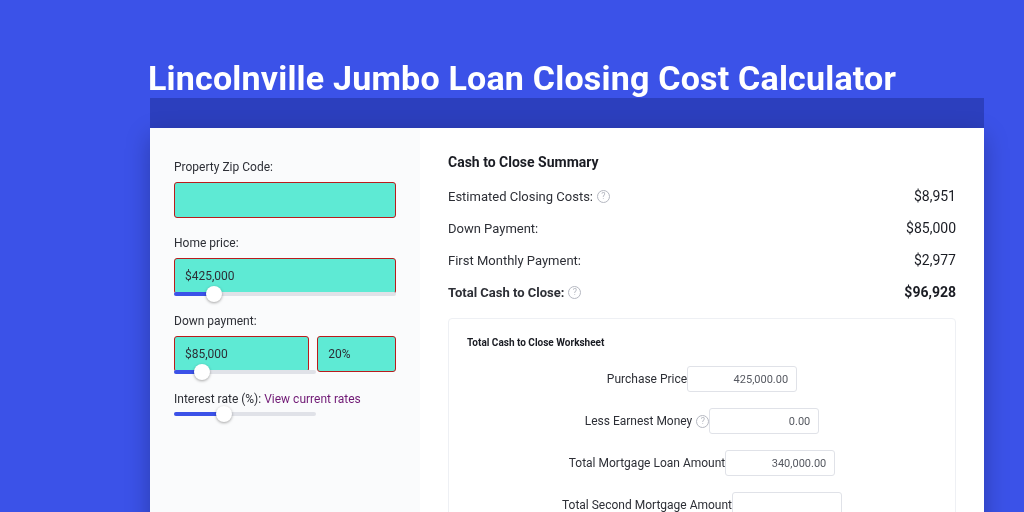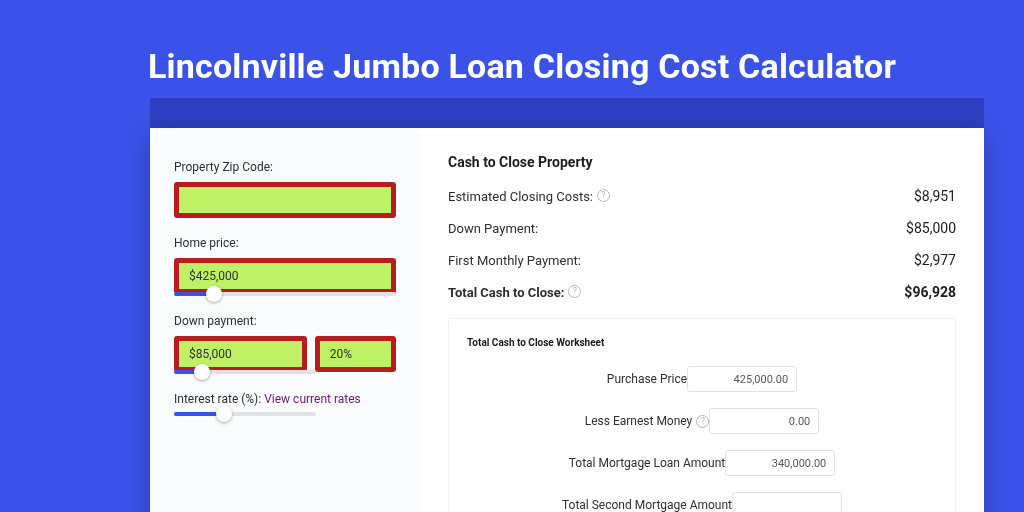--- a/index.html
+++ b/index.html
@@ -1,34 +1,34 @@
 <!DOCTYPE html>
 <html><head>
 <meta charset="utf-8">
 <style>
 *{box-sizing:border-box;margin:0;padding:0;font-family:-apple-system,BlinkMacSystemFont,"Segoe UI",Roboto,Arial,sans-serif}
 body{width:1024px;height:512px;overflow:hidden;background:#3B52E8;position:relative}
 .header-bar{position:absolute;top:98px;left:150px;right:40px;height:30px;background:#2C3FBE}
-.page-title{position:absolute;top:46px;left:148px;color:#fff;font-size:34px;font-weight:700;letter-spacing:0.2px}
+.page-title{position:absolute;top:58px;left:148px;color:#fff;font-size:34px;font-weight:700;letter-spacing:0.2px}
 .card{position:absolute;top:128px;left:150px;width:834px;background:#fff;border-radius:4px;box-shadow:0 8px 24px rgba(0,0,0,0.25);padding:0;display:flex}
 .left-col{width:270px;background:#FAFBFC;padding:32px 24px 24px 24px}
 .right-col{flex:1;background:#fff;padding:26px 28px 22px 28px}
 .field{margin-bottom:18px}
 .field-label{font-size:12px;color:#2D2F36;margin-bottom:8px;display:block}
-.input{width:100%;height:36px;border:5px solid #b91c1c;border-radius:3px;padding:8px 10px;font-size:12px;color:#2D2F36;background:#bef264}
+.input{width:100%;height:36px;border:1px solid #b91c1c;border-radius:3px;padding:8px 10px;font-size:12px;color:#2D2F36;background:#5eead4}
 .input-row{display:flex;gap:8px}
 .input-row .input:first-child{flex:2}
 .input-row .input:last-child{flex:1}
 .slider-track{position:relative;height:4px;background:#E0E2E8;margin-top:-2px;border-radius:2px}
 .slider-fill{position:absolute;left:0;top:0;height:100%;background:#3B52E8;border-radius:2px}
 .slider-thumb{position:absolute;top:50%;transform:translate(-50%,-50%);width:16px;height:16px;background:#fff;border-radius:50%;box-shadow:0 1px 3px rgba(0,0,0,0.35)}
 .link{color:#701a75;text-decoration:none;font-size:12px}
 .summary-title{font-size:14px;font-weight:700;color:#1A1C23;margin-bottom:18px}
 .summary-row{display:flex;justify-content:space-between;align-items:center;margin-bottom:16px}
-.summary-row .lbl{font-size:13px;color:#2D2F36;display:flex;gap:4px}
+.summary-row .lbl{font-size:13px;color:#2D2F36;display:flex;align-items:center;gap:4px}
 .summary-row .val{font-size:14px;color:#1A1C23;font-weight:400}
 .summary-row.total .lbl{font-weight:700}
 .summary-row.total .val{font-weight:700}
 .help-icon{display:inline-flex;align-items:center;justify-content:center;width:13px;height:13px;border:1px solid #B5B8C1;border-radius:50%;color:#B5B8C1;font-size:9px;font-weight:400}
 .worksheet{border:1px solid #EEF0F4;border-radius:4px;margin-top:18px;padding:18px 18px 8px 18px}
 .worksheet-title{font-size:10px;font-weight:700;color:#1A1C23;margin-bottom:18px}
 .ws-row{display:flex;justify-content:center;align-items:center;margin-bottom:16px}
 .ws-row .lbl{font-size:12px;color:#2D2F36;display:flex;align-items:center;gap:4px}
 .ws-input{width:110px;height:26px;border:1px solid #E0E2E8;border-radius:3px;font-size:11px;color:#565961;text-align:right;padding:0 8px;background:#fff}
 </style>
@@ -74,21 +74,21 @@
       </label>
       <div class="slider-track" style="width:64%">
         <div class="slider-fill" style="width:35%"></div>
         <div class="slider-thumb" style="left:35%"></div>
       </div>
     </div>
 
   </div>
 
   <div class="right-col">
-    <div class="summary-title">Cash to Close Property</div>
+    <div class="summary-title">Cash to Close Summary</div>
 
     <div class="summary-row">
       <span class="lbl">
         <span>Estimated Closing Costs:</span>
         <span class="help-icon">?</span>
       </span>
       <span class="val">$8,951</span>
     </div>
 
     <div class="summary-row">

